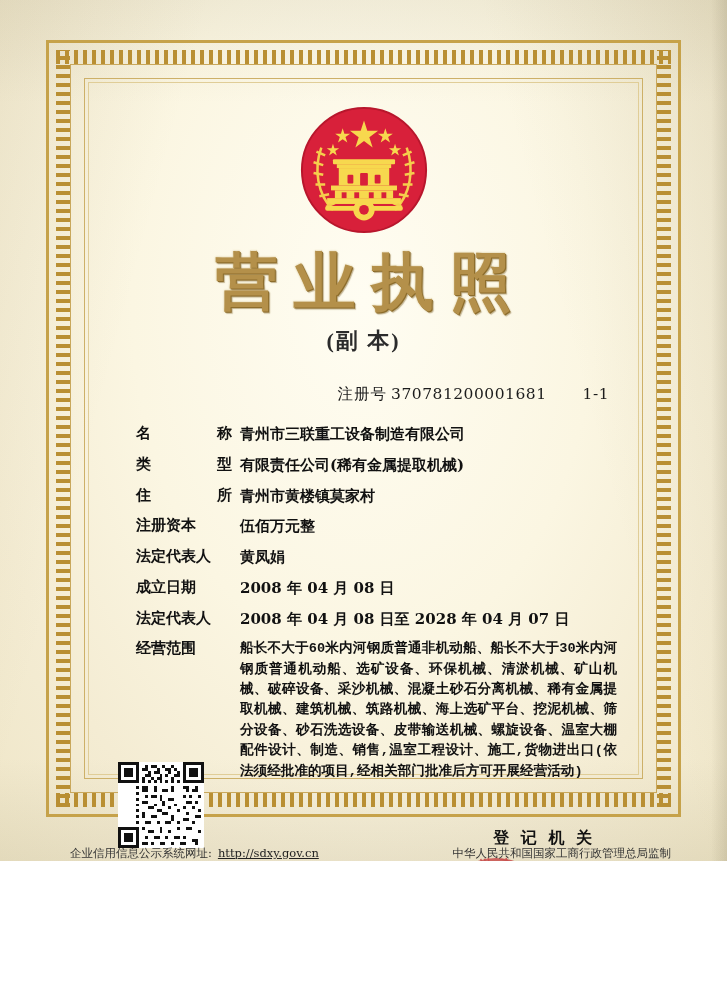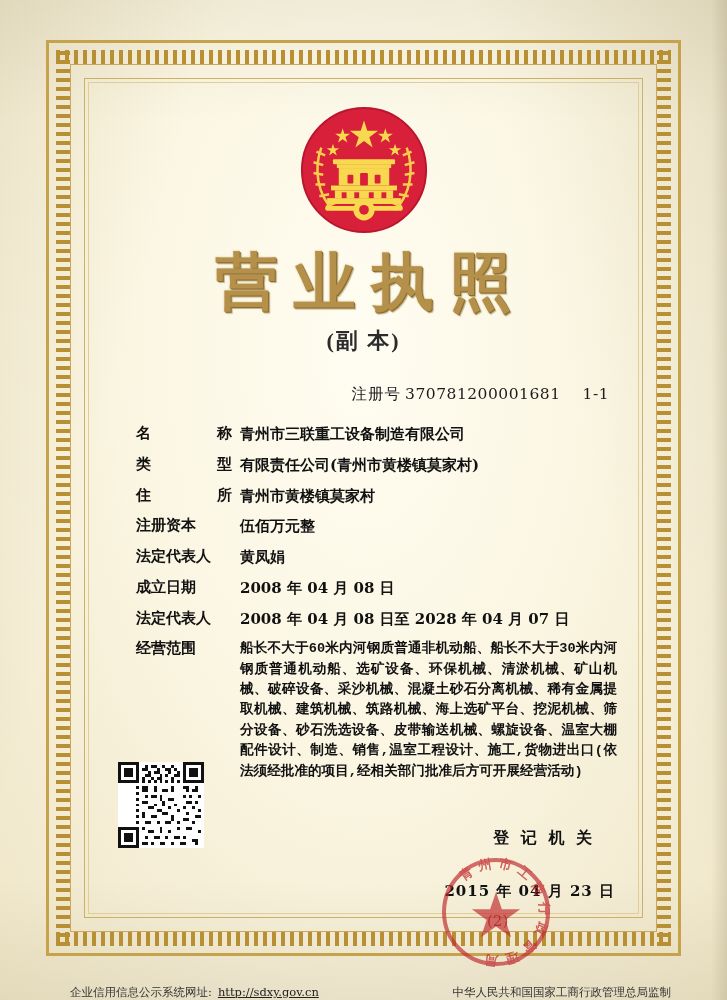--- a/index.html
+++ b/index.html
@@ -11,21 +11,21 @@
     width: 727px;
     height: 1000px;
     font-family: "DejaVu Sans", "Liberation Sans", sans-serif;
     overflow: hidden;
   }
 
   
   .license {
     position: relative;
     width: 727px;
-    height: 1000px;
+    height: 861px;
     background:
       radial-gradient(ellipse at 50% 35%, #fffdf2 0%, #fbf6e2 45%, #f4ecd3 75%, #efe6c8 100%);
     box-sizing: border-box;
     overflow: hidden;
     padding-left: 35px;
   }
 
   
   .paper-shade {
     position: absolute;
@@ -126,21 +126,21 @@
     top: 384px;
     right: 118px;
     font-family: "DejaVu Serif", "Liberation Serif", serif;
     font-size: 15.5px;
     color: #1c1c1c;
     letter-spacing: 0.5px;
     white-space: nowrap;
   }
   .reg-line .reg-label { margin-right: 4px; letter-spacing: 1px; }
   .reg-line .reg-no { letter-spacing: 0.5px; }
-  .reg-line .reg-suffix { margin-left: 22px; }
+  .reg-line .reg-suffix { margin-left: 36px; }
 
   
   .fields {
     position: absolute;
     left: 136px;
     top: 424px;
     right: 110px;
   }
   .row {
     display: flex;
@@ -334,21 +334,21 @@
         <span>称</span>
       </div>
       <div class="row-value">青州市三联重工设备制造有限公司</div>
     </div>
 
     <div class="row">
       <div class="row-label">
         <span>类</span>
         <span>型</span>
       </div>
-      <div class="row-value">有限责任公司(青州市黄楼镇莫家村)</div>
+      <div class="row-value">有限责任公司(稀有金属提取机械)</div>
     </div>
 
     <div class="row">
       <div class="row-label">
         <span>住</span>
         <span>所</span>
       </div>
       <div class="row-value">青州市黄楼镇莫家村</div>
     </div>
 

